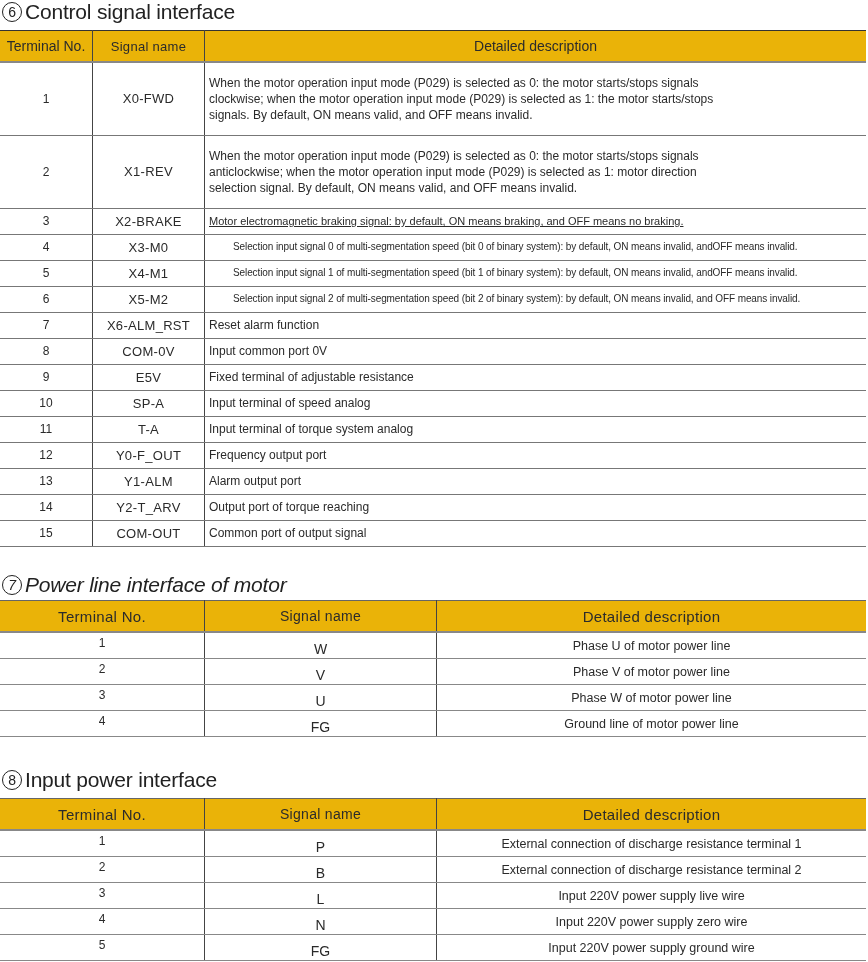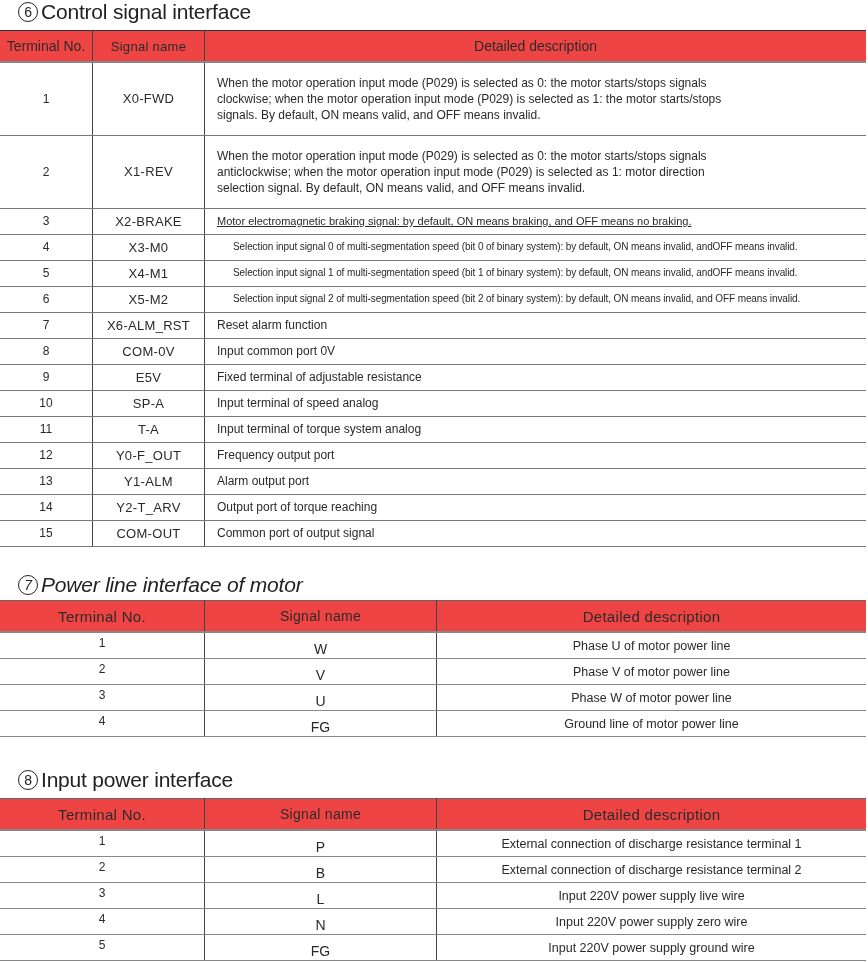--- a/index.html
+++ b/index.html
@@ -1,30 +1,30 @@
 <!DOCTYPE html>
 <html><head>
 <meta charset="utf-8">
 <style>
   html, body { margin: 0; padding: 0; background: #ffffff; }
   body { width: 868px; height: 962px; position: relative; overflow: hidden; color: #2a2a2a; font-family: "Liberation Sans", sans-serif; }
-  .section-title { position: absolute; left: 2px; font-size: 21px; color: #222; white-space: nowrap; letter-spacing: -0.2px; margin-left: 16px; }
+  .section-title { position: absolute; left: 2px; font-size: 21px; color: #222; white-space: nowrap; letter-spacing: -0.2px; }
   .section-title .num { display: inline-block; width: 18px; height: 18px; border: 1.3px solid #222; border-radius: 50%; font-size: 14px; line-height: 18px; text-align: center; vertical-align: 2px; margin-right: 3px; }
   table { position: absolute; left: 0; border-collapse: collapse; table-layout: fixed; }
   th, td { padding: 0; text-align: center; vertical-align: middle; }
-  thead th { background: #ef4444; font-weight: normal; color: #2b2b2b; }
+  thead th { background: #eab308; font-weight: normal; color: #2b2b2b; }
 
   
   #t6 { top: 30px; width: 866px; border-top: 1.5px solid #333; }
   #t6 th { height: 30px; font-size: 14px; border-bottom: 2px solid #888; }
   #t6 td { font-size: 12px; border-bottom: 1.3px solid #777; }
   #t6 .c1 { width: 92px; border-right: 1.3px solid #444; }
   #t6 .c2 { width: 111px; border-right: 1.3px solid #444; font-size: 13px; letter-spacing: 0.3px; }
   #t6 td.c2 { font-family: "Liberation Sans", sans-serif; }
-  #t6 td.c3 { text-align: left; padding-left: 12px; line-height: 16px; }
+  #t6 td.c3 { text-align: left; padding-left: 4px; line-height: 16px; }
   #t6 td.small { font-size: 10px; padding-left: 28px; white-space: nowrap; letter-spacing: -0.1px; }
   #t6 td.med { font-size: 11px; white-space: nowrap; text-decoration: underline; }
 
   
   .tbl2 { width: 866px; border-top: 1.5px solid #666; }
   .tbl2 th { height: 30px; font-size: 15px; border-bottom: 2px solid #888; letter-spacing: 0.3px; }
   .tbl2 td { height: 25px; font-size: 12.5px; border-bottom: 1.3px solid #888; }
   .tbl2 .c1 { width: 204px; border-right: 1.3px solid #444; }
   .tbl2 .c2 { width: 231px; border-right: 1.3px solid #444; font-size: 14px; }
   .tbl2 td.c2 { padding-top: 6px; height: 19px; }

